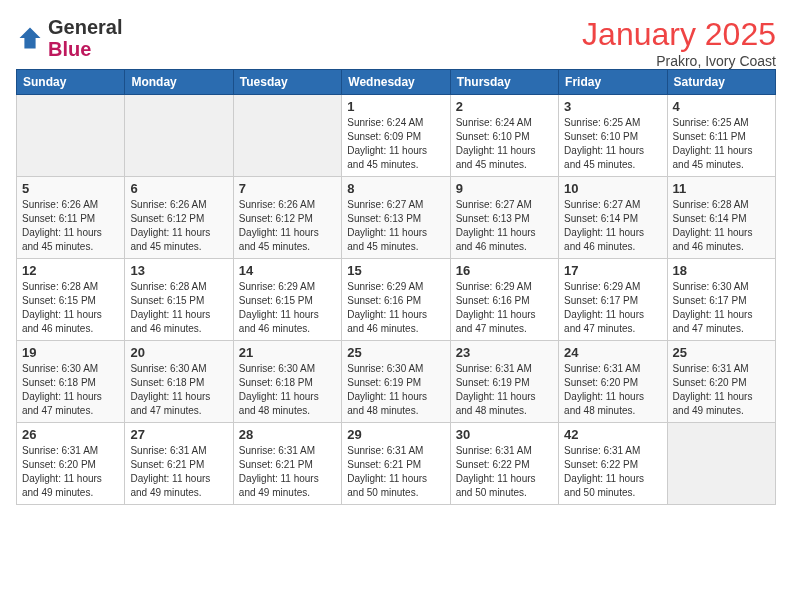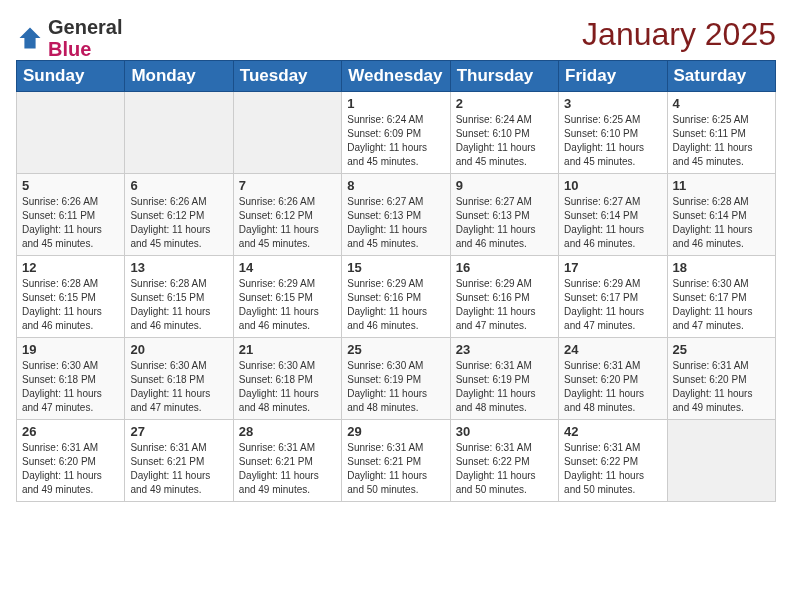--- a/index.html
+++ b/index.html
@@ -30,37 +30,37 @@
     .logo-icon {
       width: 28px;
       height: 28px;
     }
     .title-block {
       text-align: right;
     }
     .month-title {
       font-size: 32px;
       font-weight: normal;
-      color: #7f1d1d;
+      color: #ef4444;
     }
     .subtitle {
       font-size: 14px;
       color: #444;
     }
     .calendar {
       width: 100%;
       border-collapse: collapse;
       border: 1px solid #ccc;
     }
     .calendar th {
       background-color: #2b6cb0;
       color: #fff;
       text-align: left;
       padding: 5px 6px;
-      font-size: 17px;
+      font-size: 12px;
       border: 1px solid #1a4f8a;
     }
     .calendar td {
       vertical-align: top;
       padding: 4px 5px;
       border: 1px solid #ccc;
       font-size: 10.5px;
       color: #333;
       width: 108px;
       min-height: 80px;
@@ -93,20 +93,21 @@
     <svg class="logo-icon" viewBox="0 0 40 40">
       <polygon points="20,5 35,20 28,20 28,35 12,35 12,20 5,20" fill="#2b6cb0"></polygon>
     </svg>
     <div class="logo-text">
       <span class="logo-general">General</span><br>
       <span class="logo-blue">Blue</span>
     </div>
   </div>
   <div class="title-block">
     <div class="month-title">January 2025</div>
+    <div class="subtitle">Prakro, Ivory Coast</div>
   </div>
 </div>
 
 <table class="calendar">
   <thead>
     <tr>
       <th>Sunday</th>
       <th>Monday</th>
       <th>Tuesday</th>
       <th>Wednesday</th>

